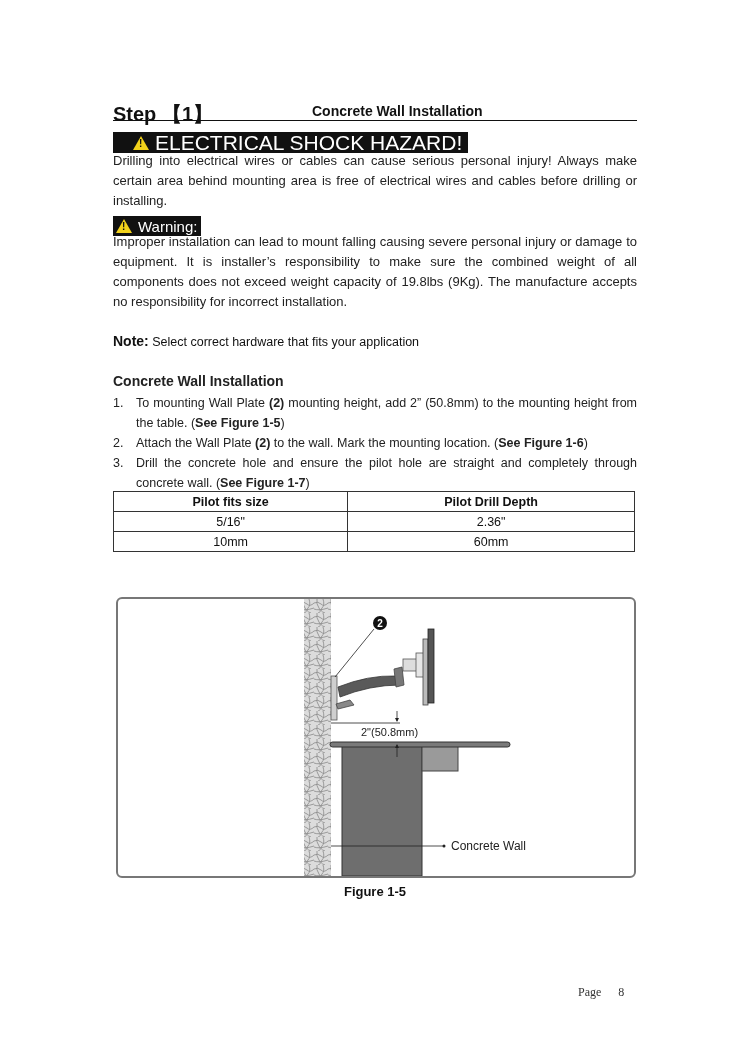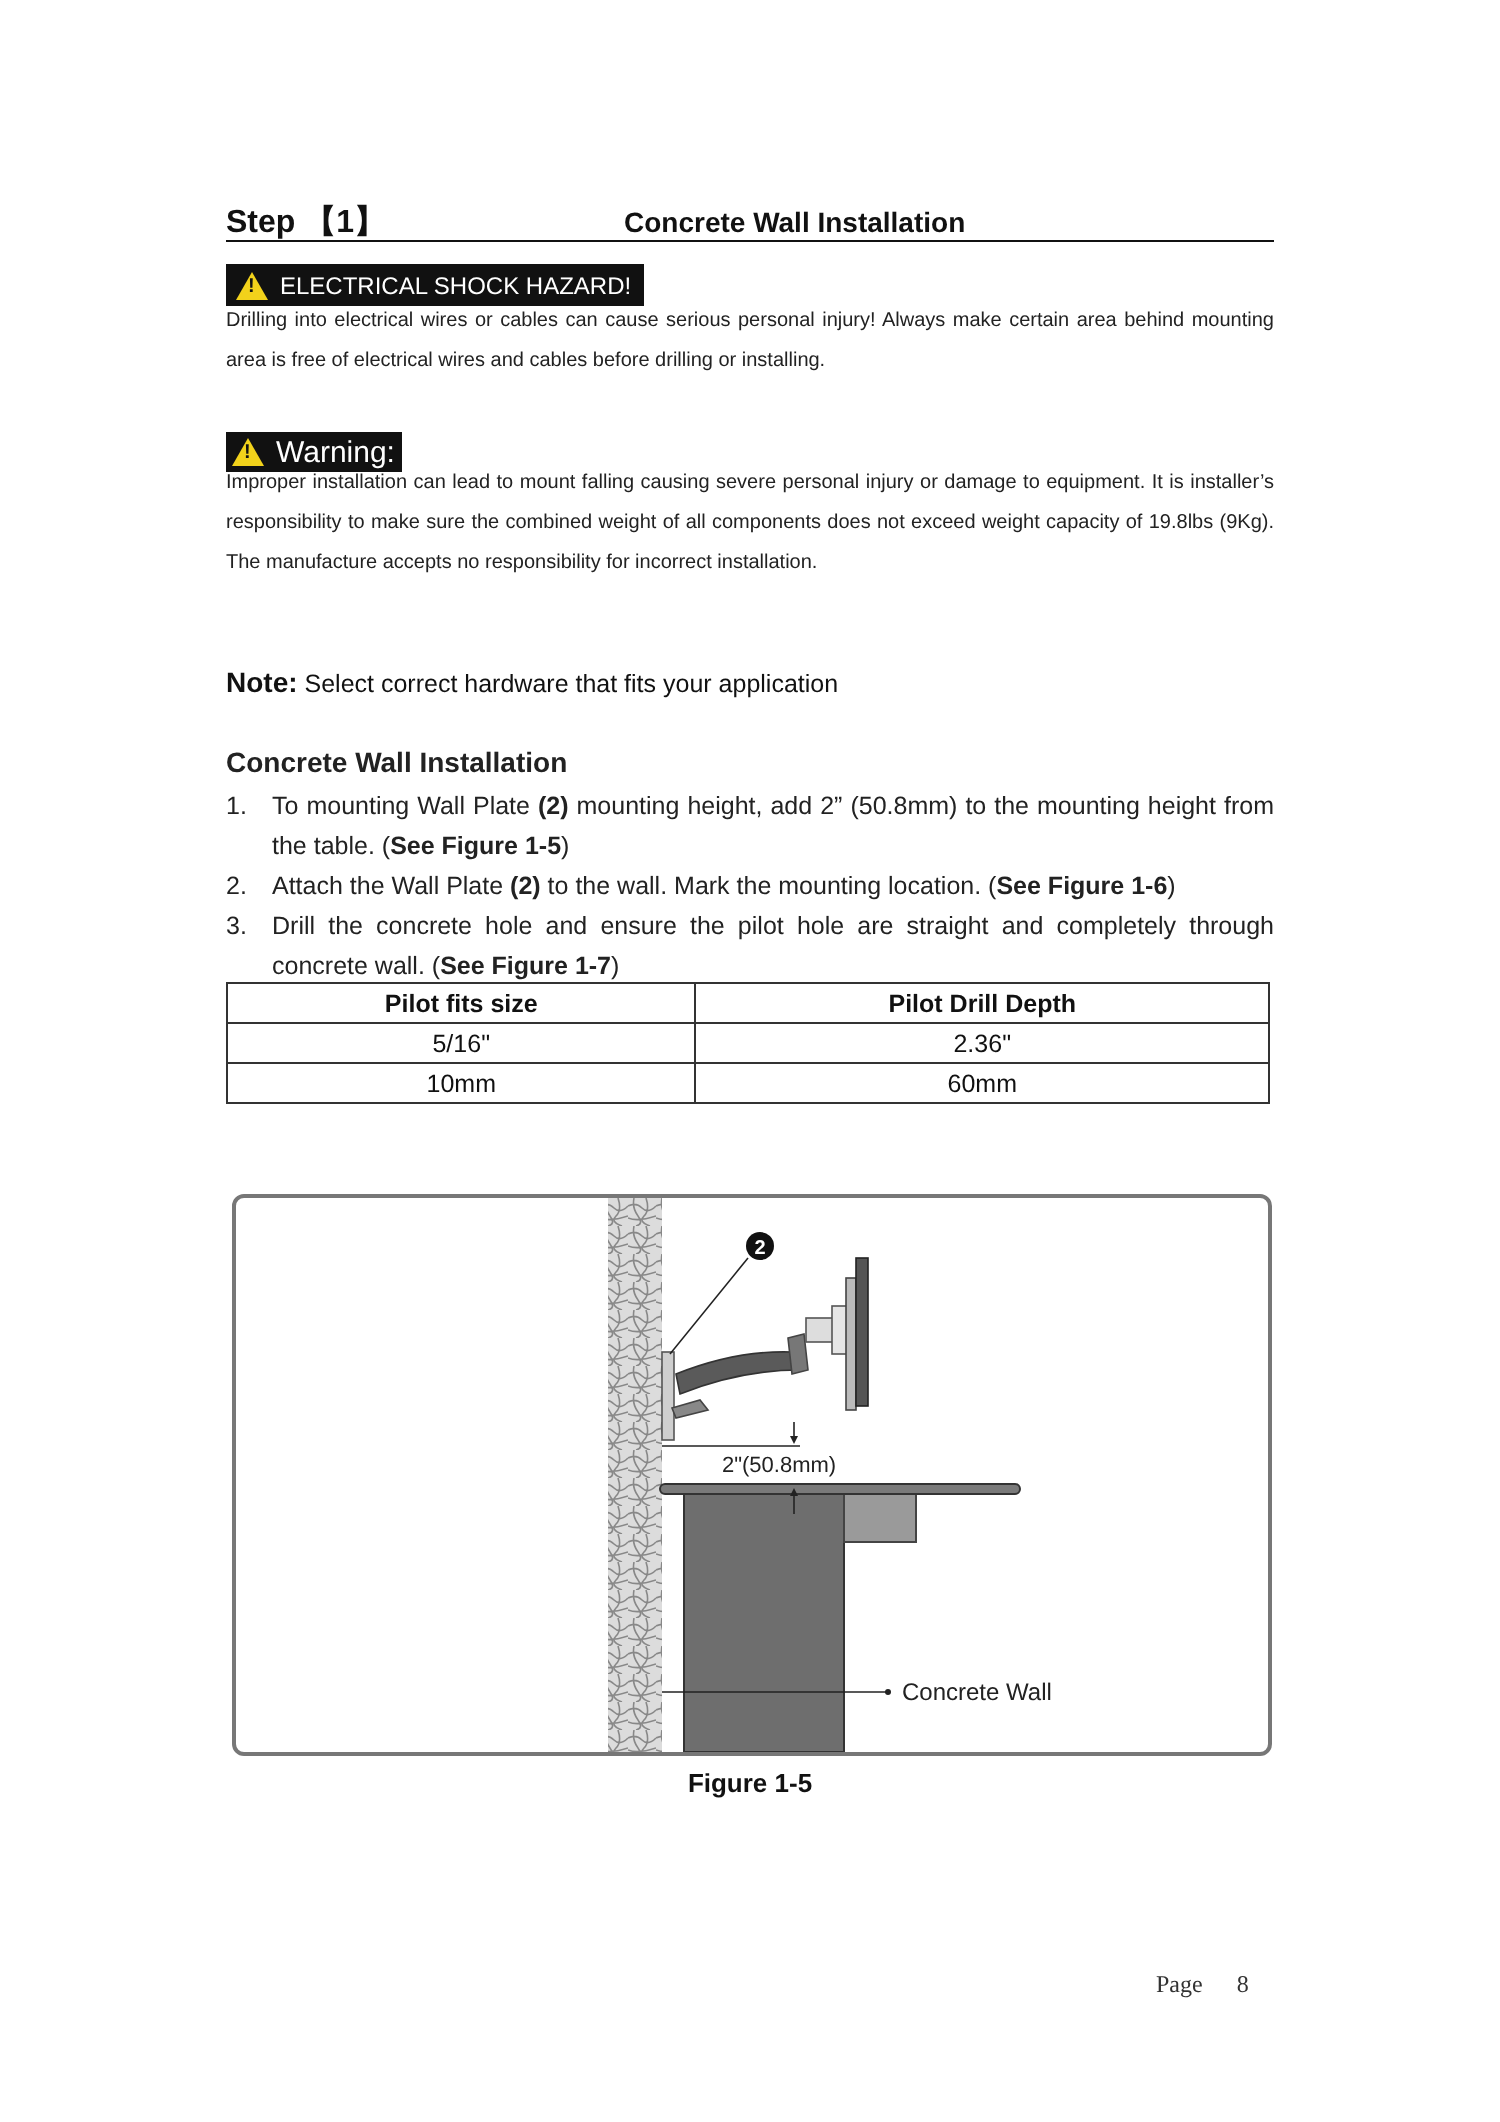--- a/index.html
+++ b/index.html
@@ -1,26 +1,26 @@
 <!DOCTYPE html>
 <html><head>
 <meta charset="utf-8">
 <style>
   html, body { margin:0; padding:0; background:#fff; }
   body { width:750px; height:1061px; position:relative; overflow:hidden; font-family:"Liberation Sans", sans-serif; color:#111; }
   .abs { position:absolute; }
   .step-header { left:113px; top:100px; width:524px; height:20px; border-bottom:1.5px solid #111; }
-  .step-label { position:absolute; left:0; top:1px; font-size:16px; font-weight:bold; }
+  .step-label { position:absolute; left:0; top:1px; font-size:20px; font-weight:bold; }
   .step-title { position:absolute; left:199px; top:3px; font-size:14px; font-weight:bold; }
   .banner { background:#111; color:#fff; display:flex; align-items:center; white-space:nowrap; }
-  .hazard { left:113px; top:132px; height:21px; padding:0 6px 0 5px; font-size:12px;justify-content:center; }
+  .hazard { left:113px; top:132px; height:21px; padding:0 6px 0 20px; font-size:21px;justify-content:center; }
   .warn { left:113px; top:216px; height:20px; padding:0 4px 0 3px; font-size:15px; }
   .tri { width:0; height:0; border-left:8px solid transparent; border-right:8px solid transparent; border-bottom:14px solid #f2d21b; position:relative; margin-right:6px; }
   .tri::after { content:"!"; position:absolute; left:-2px; top:2px; font-size:10px; font-weight:bold; color:#111; }
-  .para { left:113px; width:524px; font-size:10px; line-height:20px; text-align:justify; text-align-last:left; color:#222; }
+  .para { left:113px; width:524px; font-size:13px; line-height:20px; text-align:justify; text-align-last:left; color:#222; }
   .note { left:113px; top:333px; font-size:12.5px; }
   .note b { font-size:14px; }
   .sec-title { left:113px; top:373px; font-size:14px; font-weight:bold; color:#222; }
   ol.steps { position:absolute; left:113px; top:393px; width:524px; margin:0; padding:0; list-style:none; font-size:12.5px; line-height:20px; color:#222; }
   ol.steps li { position:relative; padding-left:23px; text-align:justify; }
   ol.steps li .num { position:absolute; left:0; top:0; }
   table.pilot { position:absolute; left:113px; top:491px; width:522px; border-collapse:collapse; font-size:12.5px; }
   table.pilot td, table.pilot th { border:1px solid #333; text-align:center; height:19px; padding:0; }
   table.pilot th.title { font-size:14px; height:20px; }
   .figure-box { left:116px; top:597px; width:516px; height:277px; border:2px solid #777; border-radius:6px; overflow:hidden; }

